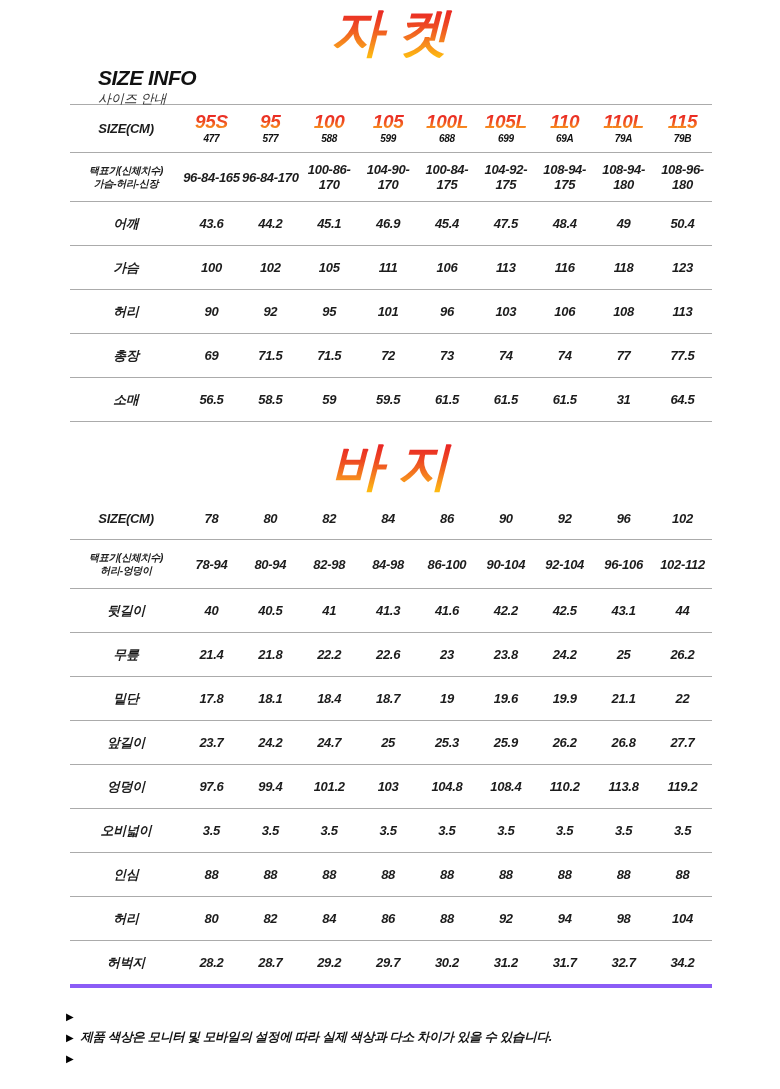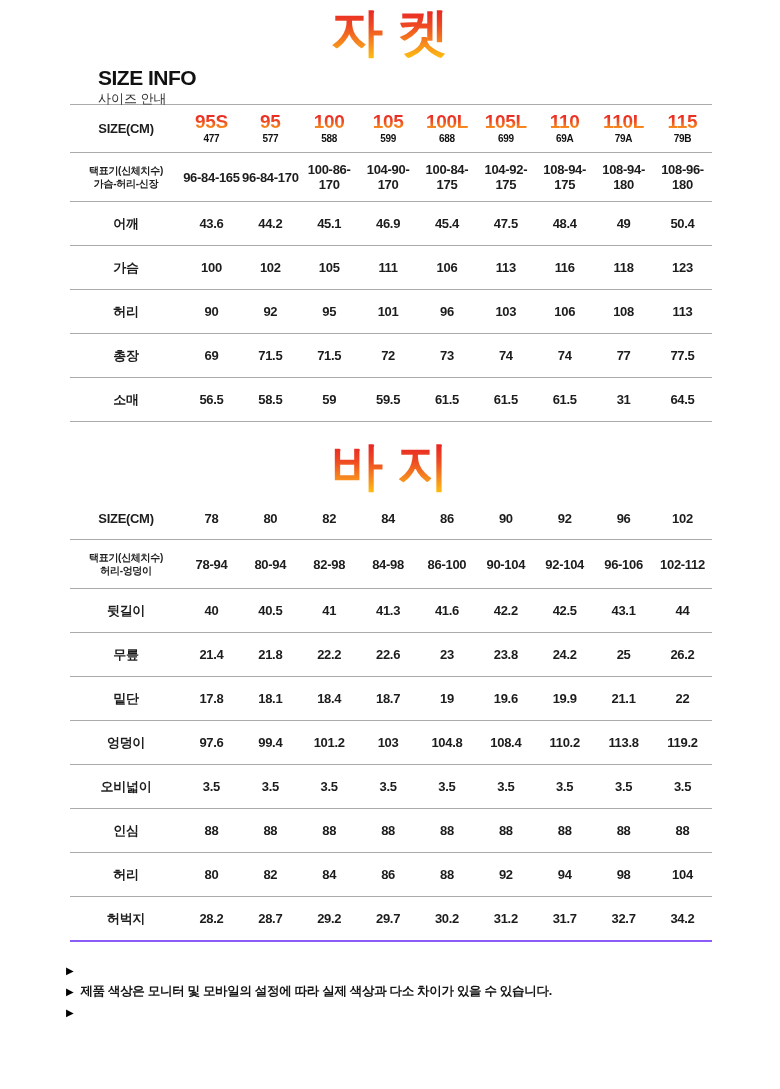--- a/index.html
+++ b/index.html
@@ -1,21 +1,21 @@
 <!DOCTYPE html>
 <html><head>
 <meta charset="utf-8">
 <style>
   html,body{margin:0;padding:0;background:#ffffff;}
   body{
     width:780px;height:1089px;overflow:hidden;
     font-family:"Liberation Sans","DejaVu Sans",sans-serif;
     color:#1c1c1c;
   }
-  .page{position:relative;width:780px;height:880px;background:#fff;}
+  .page{position:relative;width:780px;height:880px;background:#fff;font-style:italic;}
 
   
   .grad-title{
     margin:0;text-align:center;
     font-size:52px;line-height:60px;font-weight:800;
     letter-spacing:14px;text-indent:14px;
     background:linear-gradient(to bottom,#e81d25 8%,#ee4a22 42%,#f78d1e 72%,#ffc20e 96%);
     -webkit-background-clip:text;background-clip:text;
     color:transparent;-webkit-text-fill-color:transparent;
   }
@@ -33,21 +33,21 @@
     width:642px;margin-left:70px;
   }
   .size-table td{
     text-align:center;vertical-align:middle;
     font-size:13px;font-weight:700;color:#1c1c1c;
     border-bottom:1px solid #ababab;
     padding:0;height:43px;letter-spacing:-0.3px;
   }
   .jacket-table{border-top:1px solid #ababab;margin-top:8px;}
   .pants-table{margin-top:2px;}
-  .pants-table tr:last-child td{border-bottom:2px solid #8b5cf6;}
+  .pants-table tr:last-child td{border-bottom:4px solid #8b5cf6;}
   tr.header-row td{height:47px;}
   tr.spec-row td{height:48px;}
   .pants-table tr.header-row td{height:41px;}
   .size-cm{font-size:14px;font-weight:700;}
   .grad-size{
     font-size:19px;font-weight:800;line-height:1.1;letter-spacing:-0.3px;
     background:linear-gradient(to bottom,#e81d25 5%,#ee4a22 45%,#f78d1e 75%,#ffc20e 100%);
     -webkit-background-clip:text;background-clip:text;
     color:transparent;-webkit-text-fill-color:transparent;
   }
@@ -279,20 +279,32 @@
           <td>18.1</td>
           <td>18.4</td>
           <td>18.7</td>
           <td>19</td>
           <td>19.6</td>
           <td>19.9</td>
           <td>21.1</td>
           <td>22</td>
         </tr>
         <tr class="data-row">
+          <td class="label-cell">앞길이</td>
+          <td>23.7</td>
+          <td>24.2</td>
+          <td>24.7</td>
+          <td>25</td>
+          <td>25.3</td>
+          <td>25.9</td>
+          <td>26.2</td>
+          <td>26.8</td>
+          <td>27.7</td>
+        </tr>
+        <tr class="data-row">
           <td class="label-cell">엉덩이</td>
           <td>97.6</td>
           <td>99.4</td>
           <td>101.2</td>
           <td>103</td>
           <td>104.8</td>
           <td>108.4</td>
           <td>110.2</td>
           <td>113.8</td>
           <td>119.2</td>

